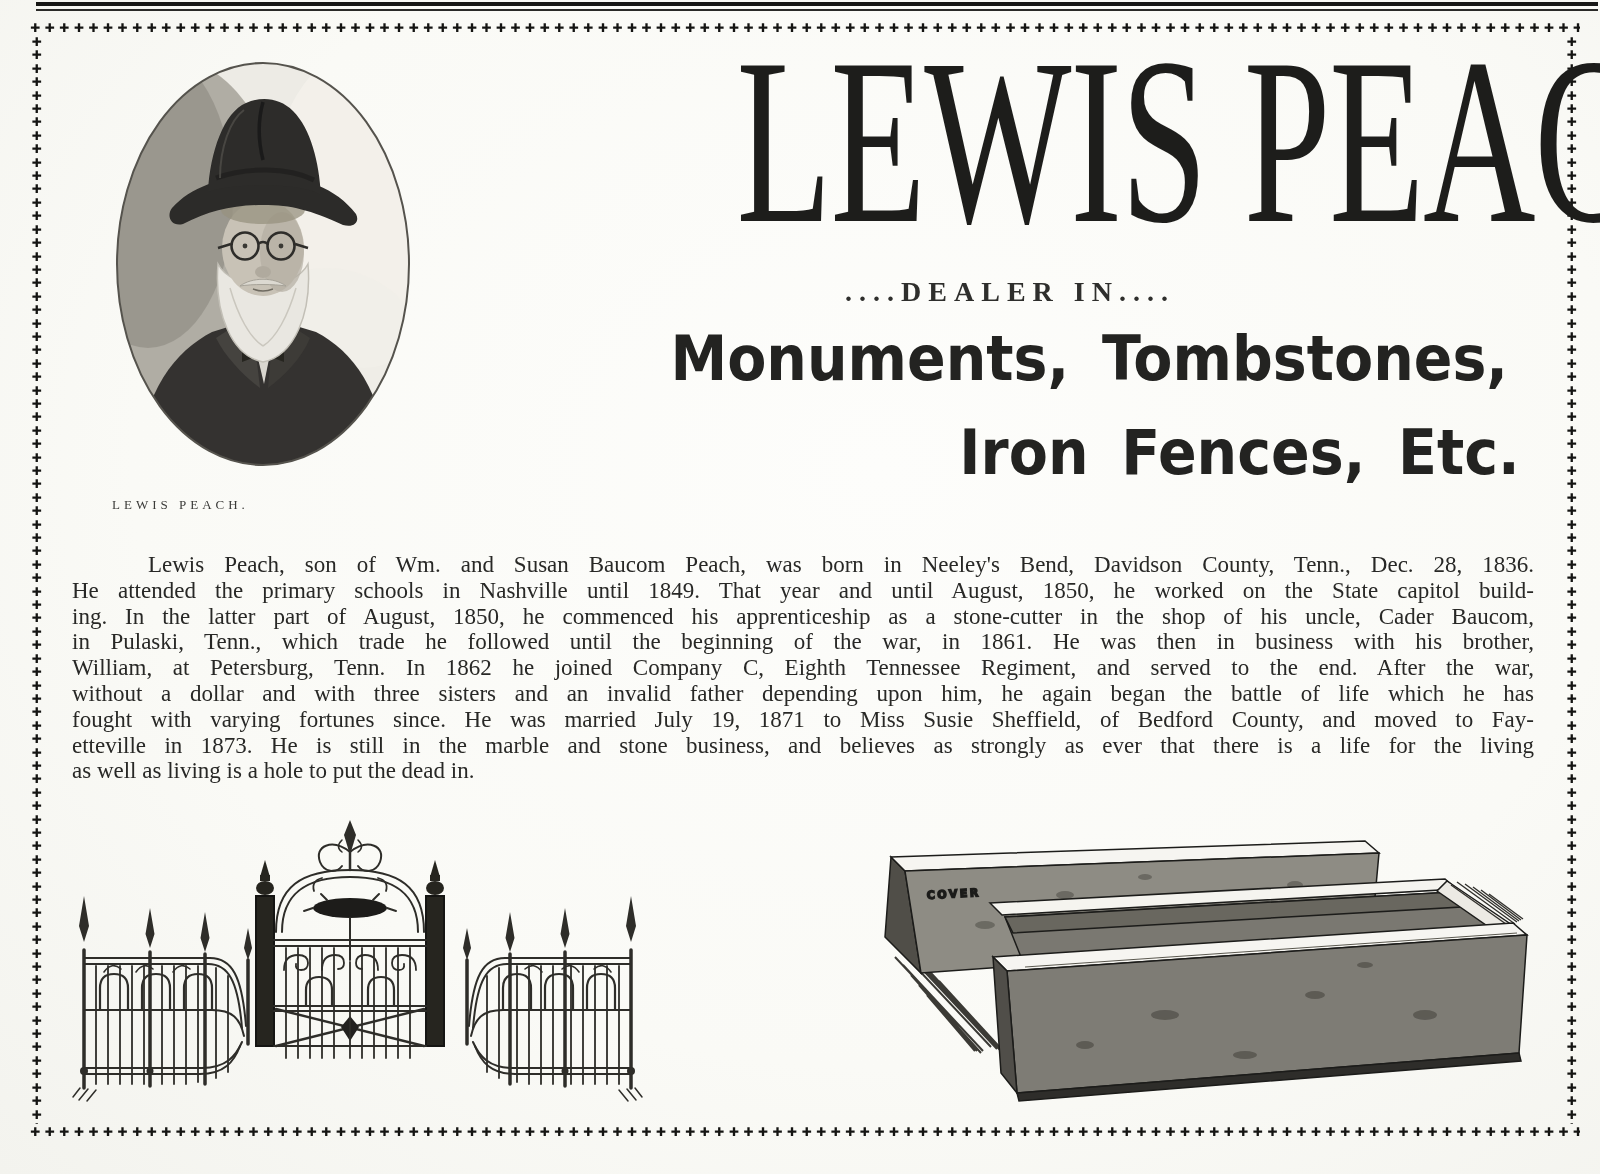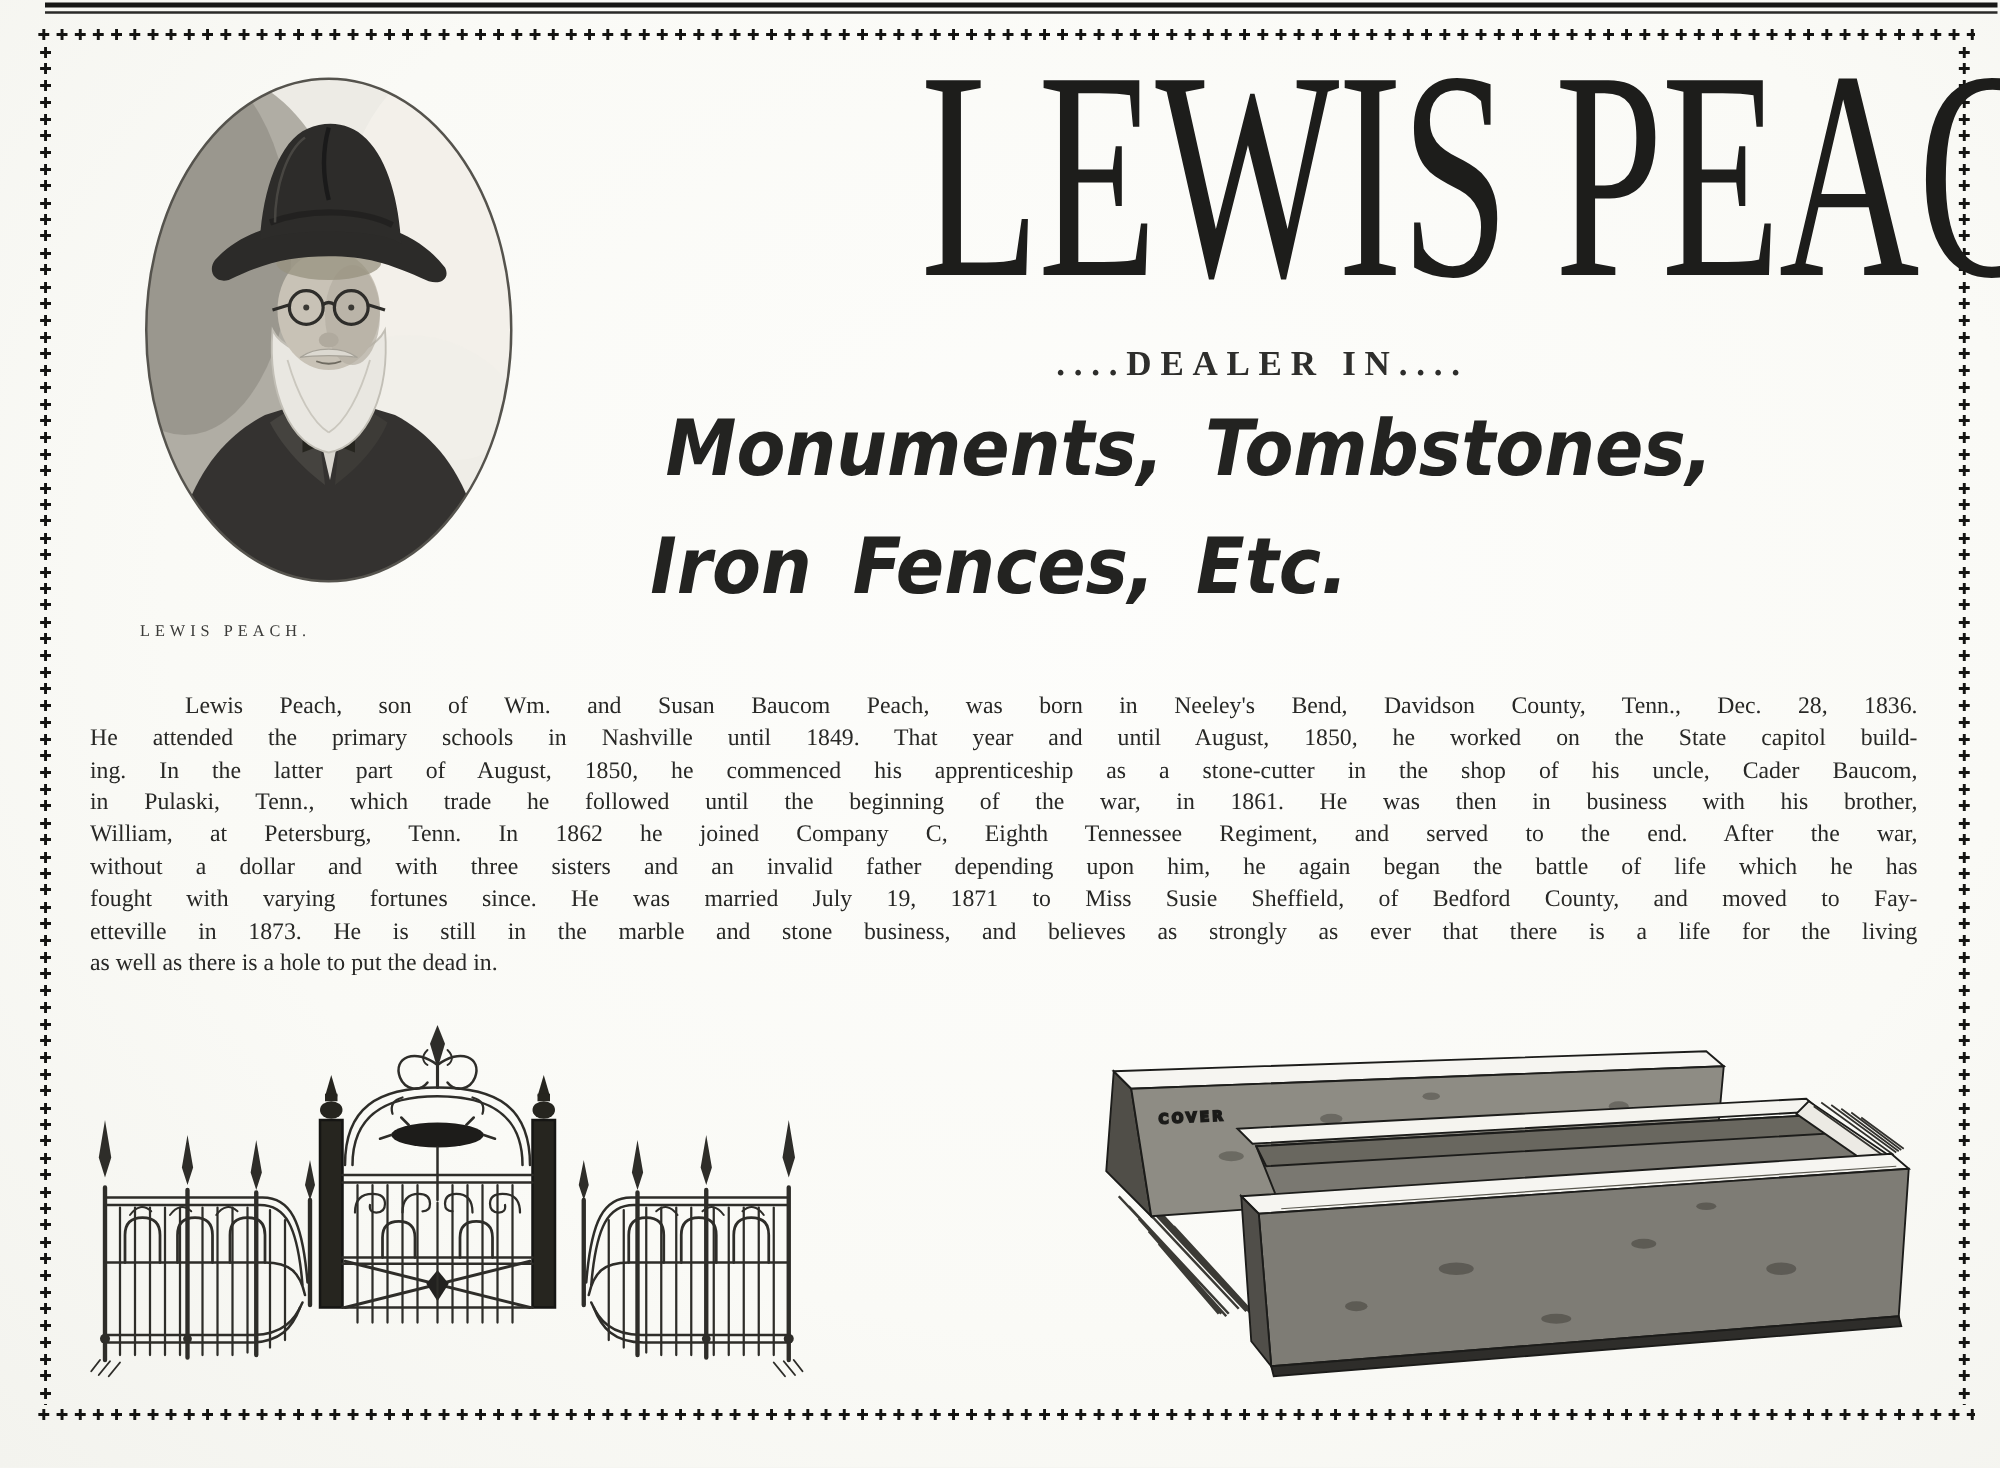--- a/index.html
+++ b/index.html
@@ -31,29 +31,29 @@
 
   
   .title-wrap { left:470px; top:22px; width:1080px; height:250px; text-align:center; }
   .title-text { display:inline-block; font-family:"Liberation Serif", serif; font-weight:400;
                 font-size:238px; line-height:1; white-space:nowrap; color:#1d1d1b;
                 transform:scaleX(0.655); transform-origin:center; letter-spacing:-2px; }
 
   .dealer { left:470px; top:276px; width:1080px; text-align:center;
             font-size:28px; font-weight:bold; letter-spacing:7px; color:#2e2e2c; }
 
-  .products { left:496px; width:1080px; text-align:left; font-family:"DejaVu Sans", sans-serif;font-style:italic; }
+  .products { left:464px; width:1080px; text-align:right; font-family:"DejaVu Sans", sans-serif; }
   .products-1 { top:328px; }
   .products-2 { top:410px;margin-top:12px; }
   .products span { display:inline-block; font-weight:bold; font-size:62px; line-height:1;
                    color:#232321; transform:scaleX(0.92); transform-origin:center;
                    word-spacing:14px; letter-spacing:0px; white-space:nowrap; }
 
   
-  .bio { left:72px; top:552px; width:1462px; font-size:19px; line-height:25.8px; color:#282826; }
+  .bio { left:72px; top:552px; width:1462px; font-size:23px; line-height:25.8px; color:#282826; }
   .bio-line { text-align:justify; text-align-last:justify; white-space:normal; }
   .bio-line.first { text-indent:76px; }
   .bio-line.last { text-align-last:left; }
 
   .fence { left:70px; top:800px; width:600px; height:305px; }
   .vault { left:865px; top:815px; width:685px; height:290px; }
 
   svg text.cover-label { font-family:"DejaVu Sans", sans-serif; font-size:11px; font-weight:bold;
                          letter-spacing:2.5px; fill:#1b1b19; }
 </style>
@@ -133,21 +133,21 @@
 
   <div class="abs bio">
     <div class="bio-line first">Lewis Peach, son of Wm. and Susan Baucom Peach, was born in Neeley's Bend, Davidson County, Tenn., Dec. 28, 1836.</div>
     <div class="bio-line">He attended the primary schools in Nashville until 1849.  That year and until August, 1850, he worked on the State capitol build-</div>
     <div class="bio-line">ing.  In the latter part of August, 1850, he commenced his apprenticeship as a stone-cutter in the shop of his uncle, Cader Baucom,</div>
     <div class="bio-line">in Pulaski, Tenn., which trade he followed until the beginning of the war, in 1861.  He was then in business with his brother,</div>
     <div class="bio-line">William, at Petersburg, Tenn.  In 1862 he joined Company C, Eighth Tennessee Regiment, and served to the end.  After the war,</div>
     <div class="bio-line">without a dollar and with three sisters and an invalid father depending upon him, he again began the battle of life which he has</div>
     <div class="bio-line">fought with varying fortunes since.  He was married July 19, 1871 to Miss Susie Sheffield, of Bedford County, and moved to Fay-</div>
     <div class="bio-line">etteville in 1873.  He is still in the marble and stone business, and believes as strongly as ever that there is a life for the living</div>
-    <div class="bio-line last">as well as there is a hole to put the dead in.</div>
+    <div class="bio-line last">as well as living is a hole to put the dead in.</div>
   </div>
 
   <svg class="abs fence" viewBox="0 0 600 305">
     <g stroke="#2e2d29" fill="none" stroke-width="2" stroke-linecap="round">
       <g id="panelL">
         <path d="M14,158 H140 C162,158 172,176 176,226"></path>
         <path d="M14,164 H138 C158,164 168,180 172,228"></path>
         <path d="M14,210 H142 C162,210 170,218 174,236"></path>
         <path d="M14,268 H132 C156,268 166,256 172,242"></path>
         <path d="M14,274 H130 C154,274 164,262 170,246"></path>

